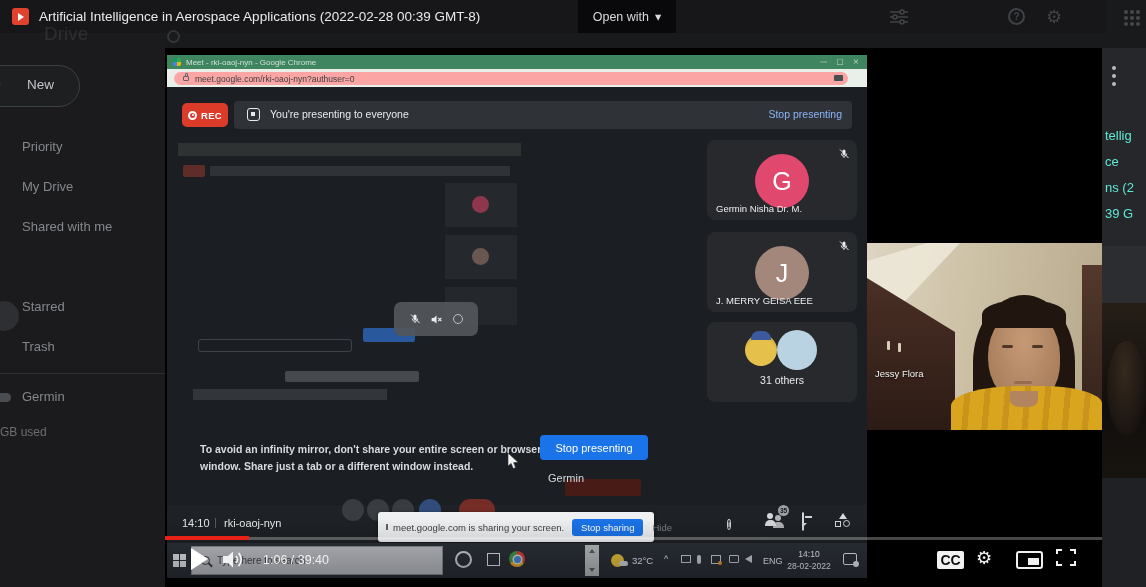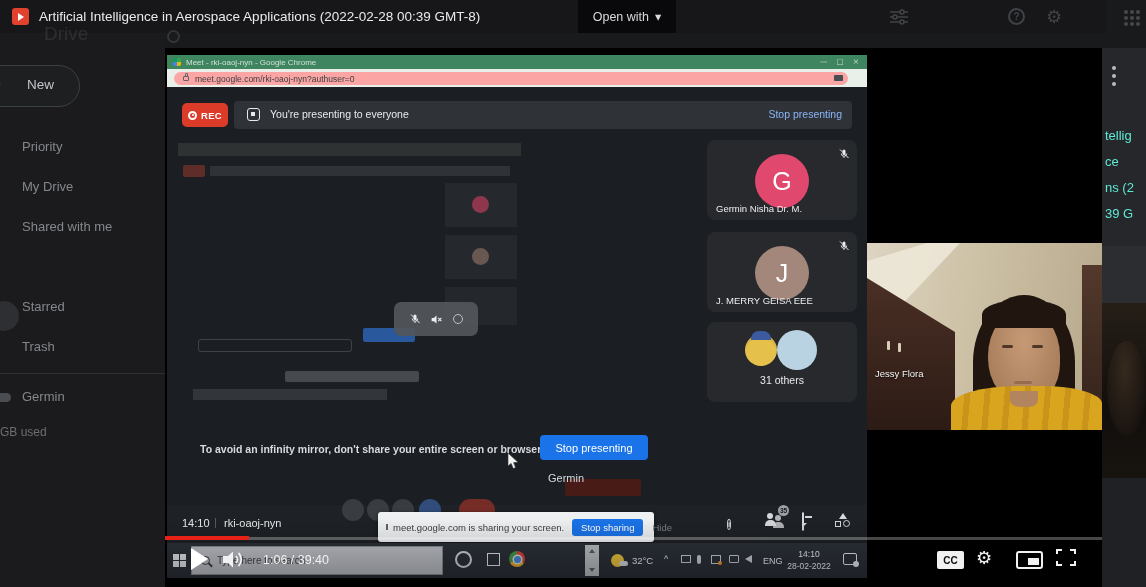--- a/index.html
+++ b/index.html
@@ -202,21 +202,21 @@
 
 .shade{left:0;top:470px;width:937px;height:117px;pointer-events:none;z-index:5;
   background:linear-gradient(180deg,rgba(0,0,0,0),rgba(0,0,0,.45) 75%)}
 .ptrack{left:0;top:489px;width:937px;height:3px;background:rgba(255,255,255,.28);z-index:6;cursor:pointer}
 .pfill{left:0;top:488px;width:84px;height:4px;z-index:7}
 .playbtn{left:26px;top:500px;width:0;height:0;border-left:17px solid #fff;border-top:11px solid transparent;
   border-bottom:11px solid transparent;z-index:8;cursor:pointer}
 .volbtn{left:58px;top:503px;z-index:8;cursor:pointer}
 .ptime{left:98px;top:505px;font-size:12.5px;color:#f1f1f1;z-index:8;white-space:nowrap}
 .ccbtn{left:772px;top:503px;width:27px;height:18px;background:#f1f1f1;border-radius:2px;color:#0d0d0d;
-  font-size:10px;font-weight:bold;display:flex;align-items:center;justify-content:center;z-index:8;cursor:pointer}
+  font-size:14px;font-weight:bold;display:flex;align-items:center;justify-content:center;z-index:8;cursor:pointer}
 .pgear{left:811px;top:499px;font-size:18px;color:#f1f1f1;z-index:8;cursor:pointer}
 .minibtn{left:851px;top:503px;width:27px;height:18px;border:2px solid #f1f1f1;border-radius:3px;z-index:8;cursor:pointer}
 .minibtn i{position:absolute;right:2px;bottom:2px;width:11px;height:7px;background:#f1f1f1}
 .fsbtn{left:891px;top:501px;z-index:8;cursor:pointer}
 </style>
 </head>
 <body>
 
 <div class="screen">
 
@@ -347,20 +347,21 @@
       </div>
       <div class="pbar ab">
         <span class="pic">
             <i></i>
           </span>
         <span class="ptext">You're presenting to everyone</span>
         <span class="pstop" style="color: rgb(138, 180, 248);">Stop presenting</span>
       </div>
 
       <div class="warn ab" style="top:388px">To avoid an infinity mirror, don't share your entire screen or browser</div>
+      <div class="warn ab" style="top:405px">window. Share just a tab or a different window instead.</div>
       <svg class="ab" style="left:340px;top:398px;z-index:3" width="13" height="17" viewBox="0 0 13 17">
         <polygon points="1,0 1,13 4.2,10.4 6.2,15.6 8.6,14.6 6.6,9.6 11,9.2" fill="#f2f2f2" stroke="#333" stroke-width="0.6"></polygon>
       </svg>
       <div class="stopbtn ab" style="background: rgb(26, 115, 232);">Stop presenting</div>
       <div class="ignore ab">Germin</div>
 
       <div class="mfooter ab">
         <span class="ftime">14:10</span>
         <span class="fsep">|</span>
         <span class="fcode">rki-oaoj-nyn</span>

